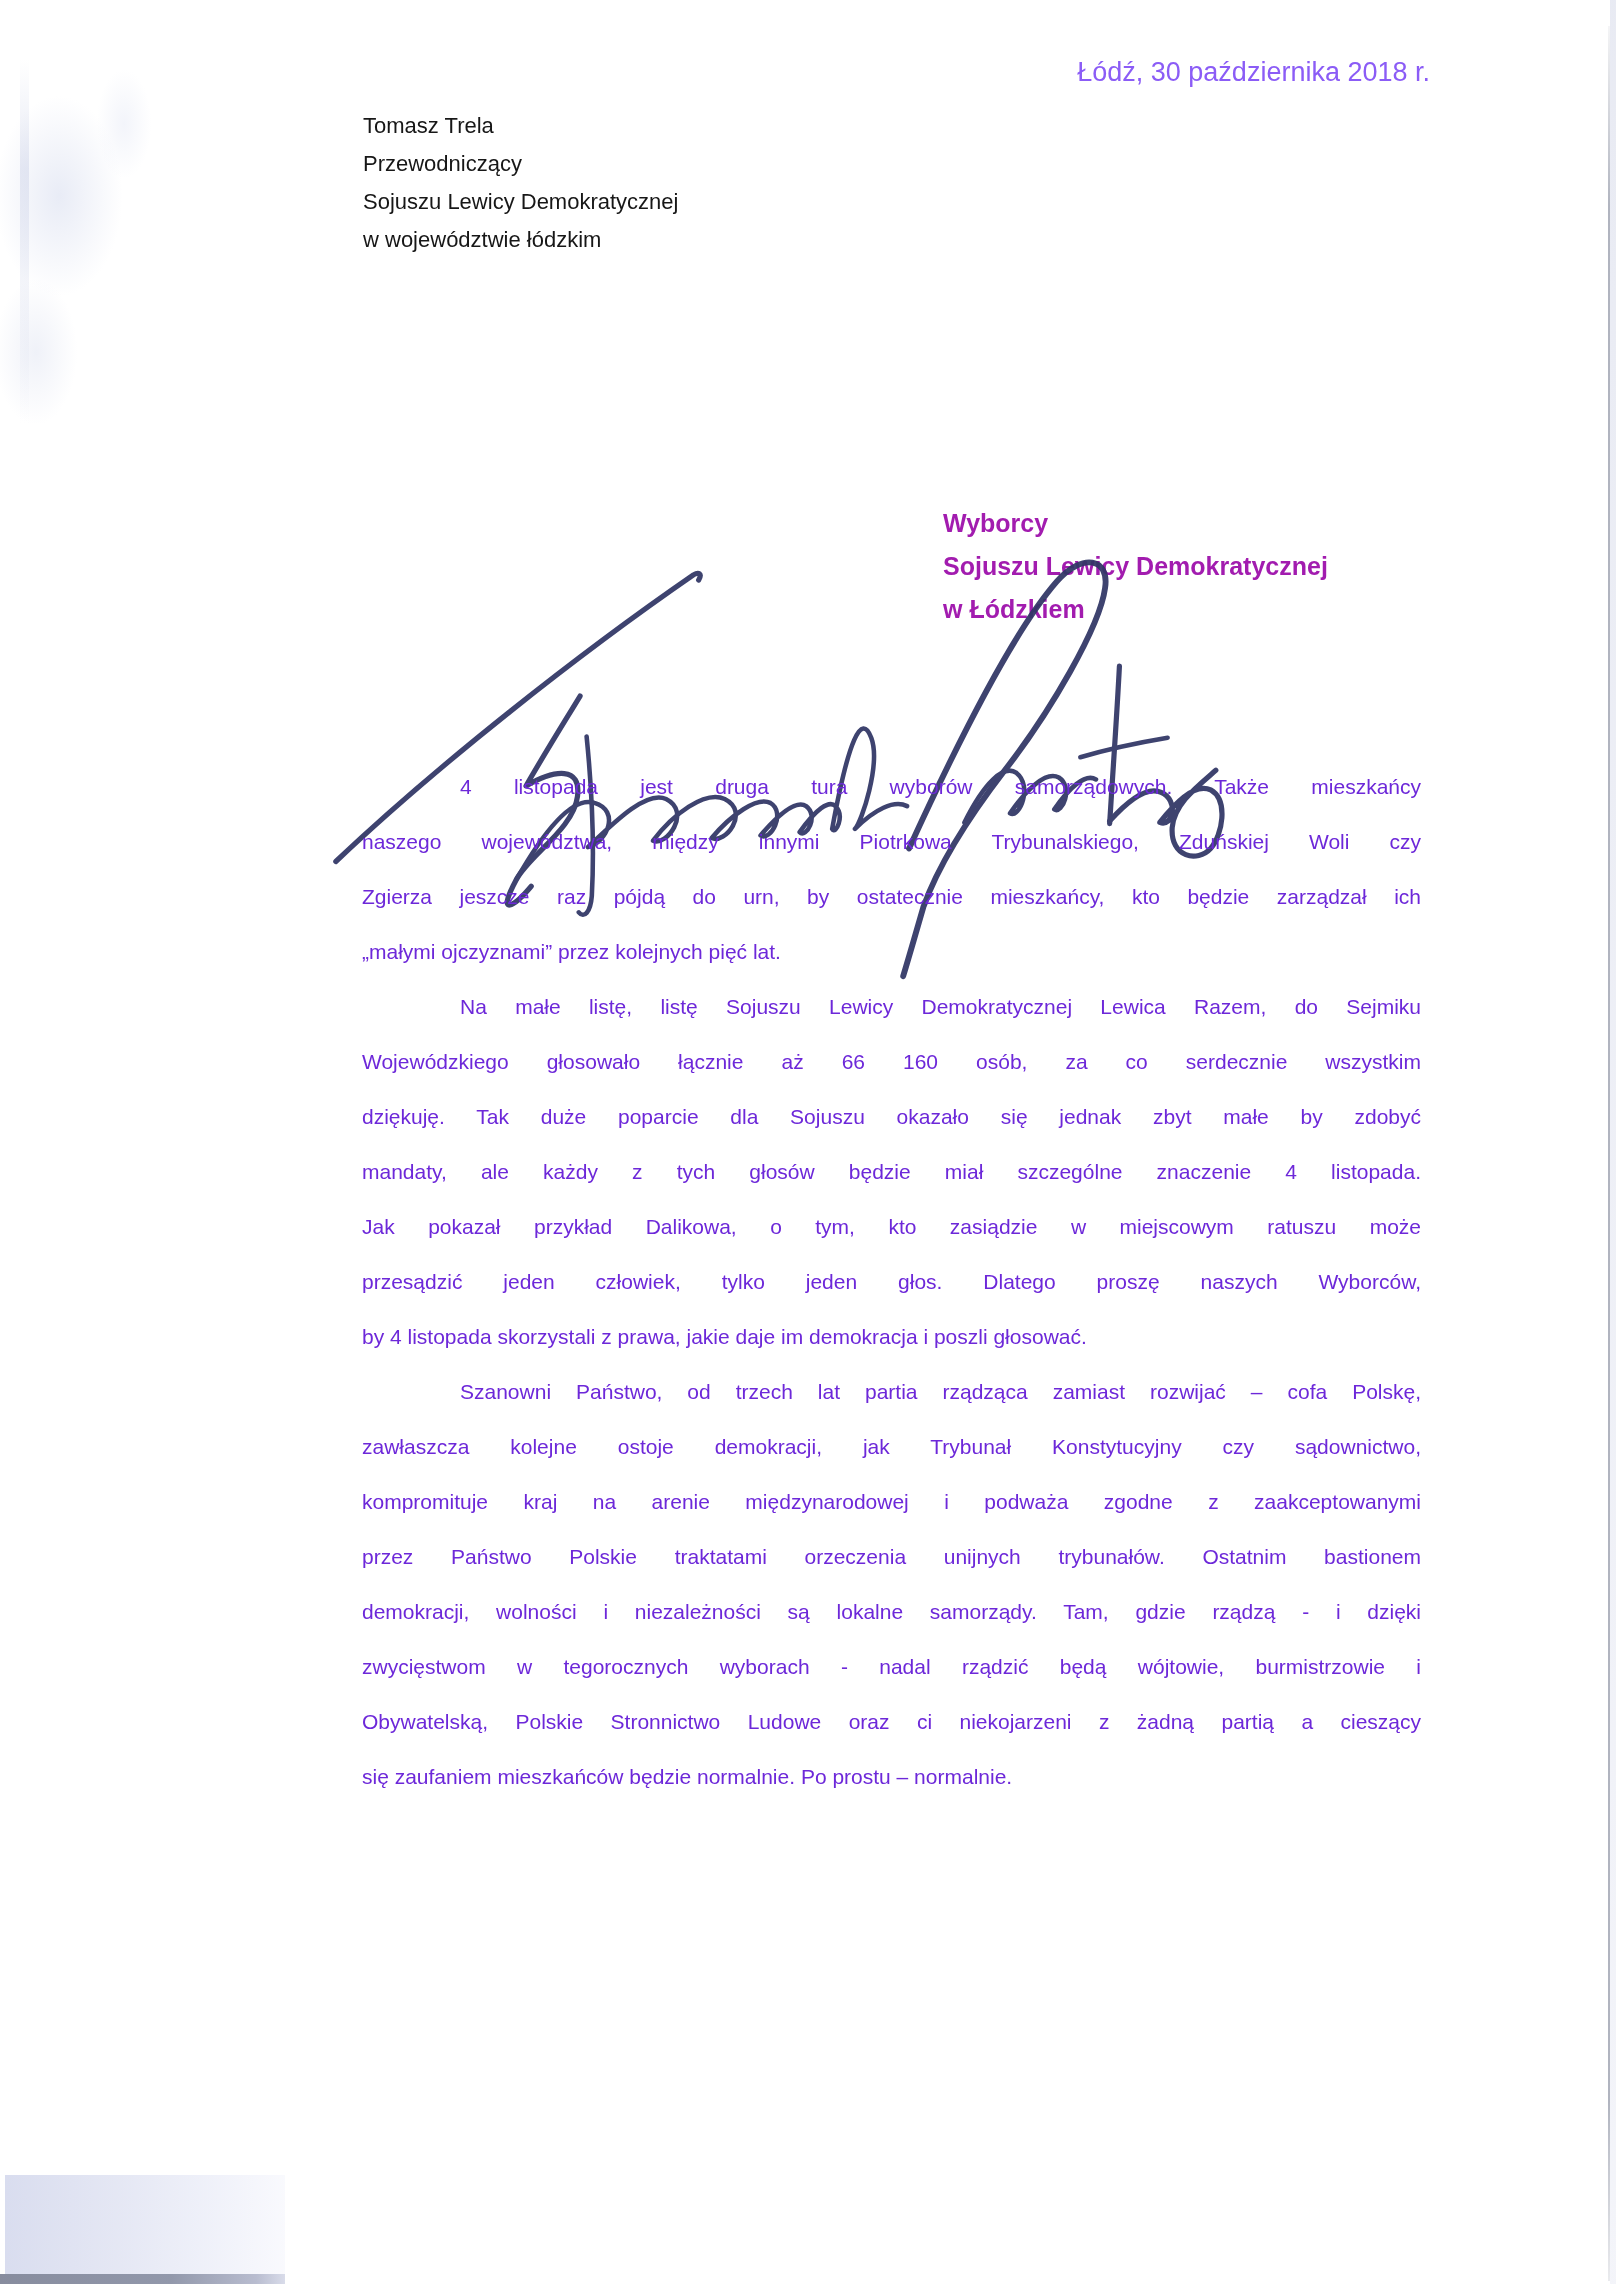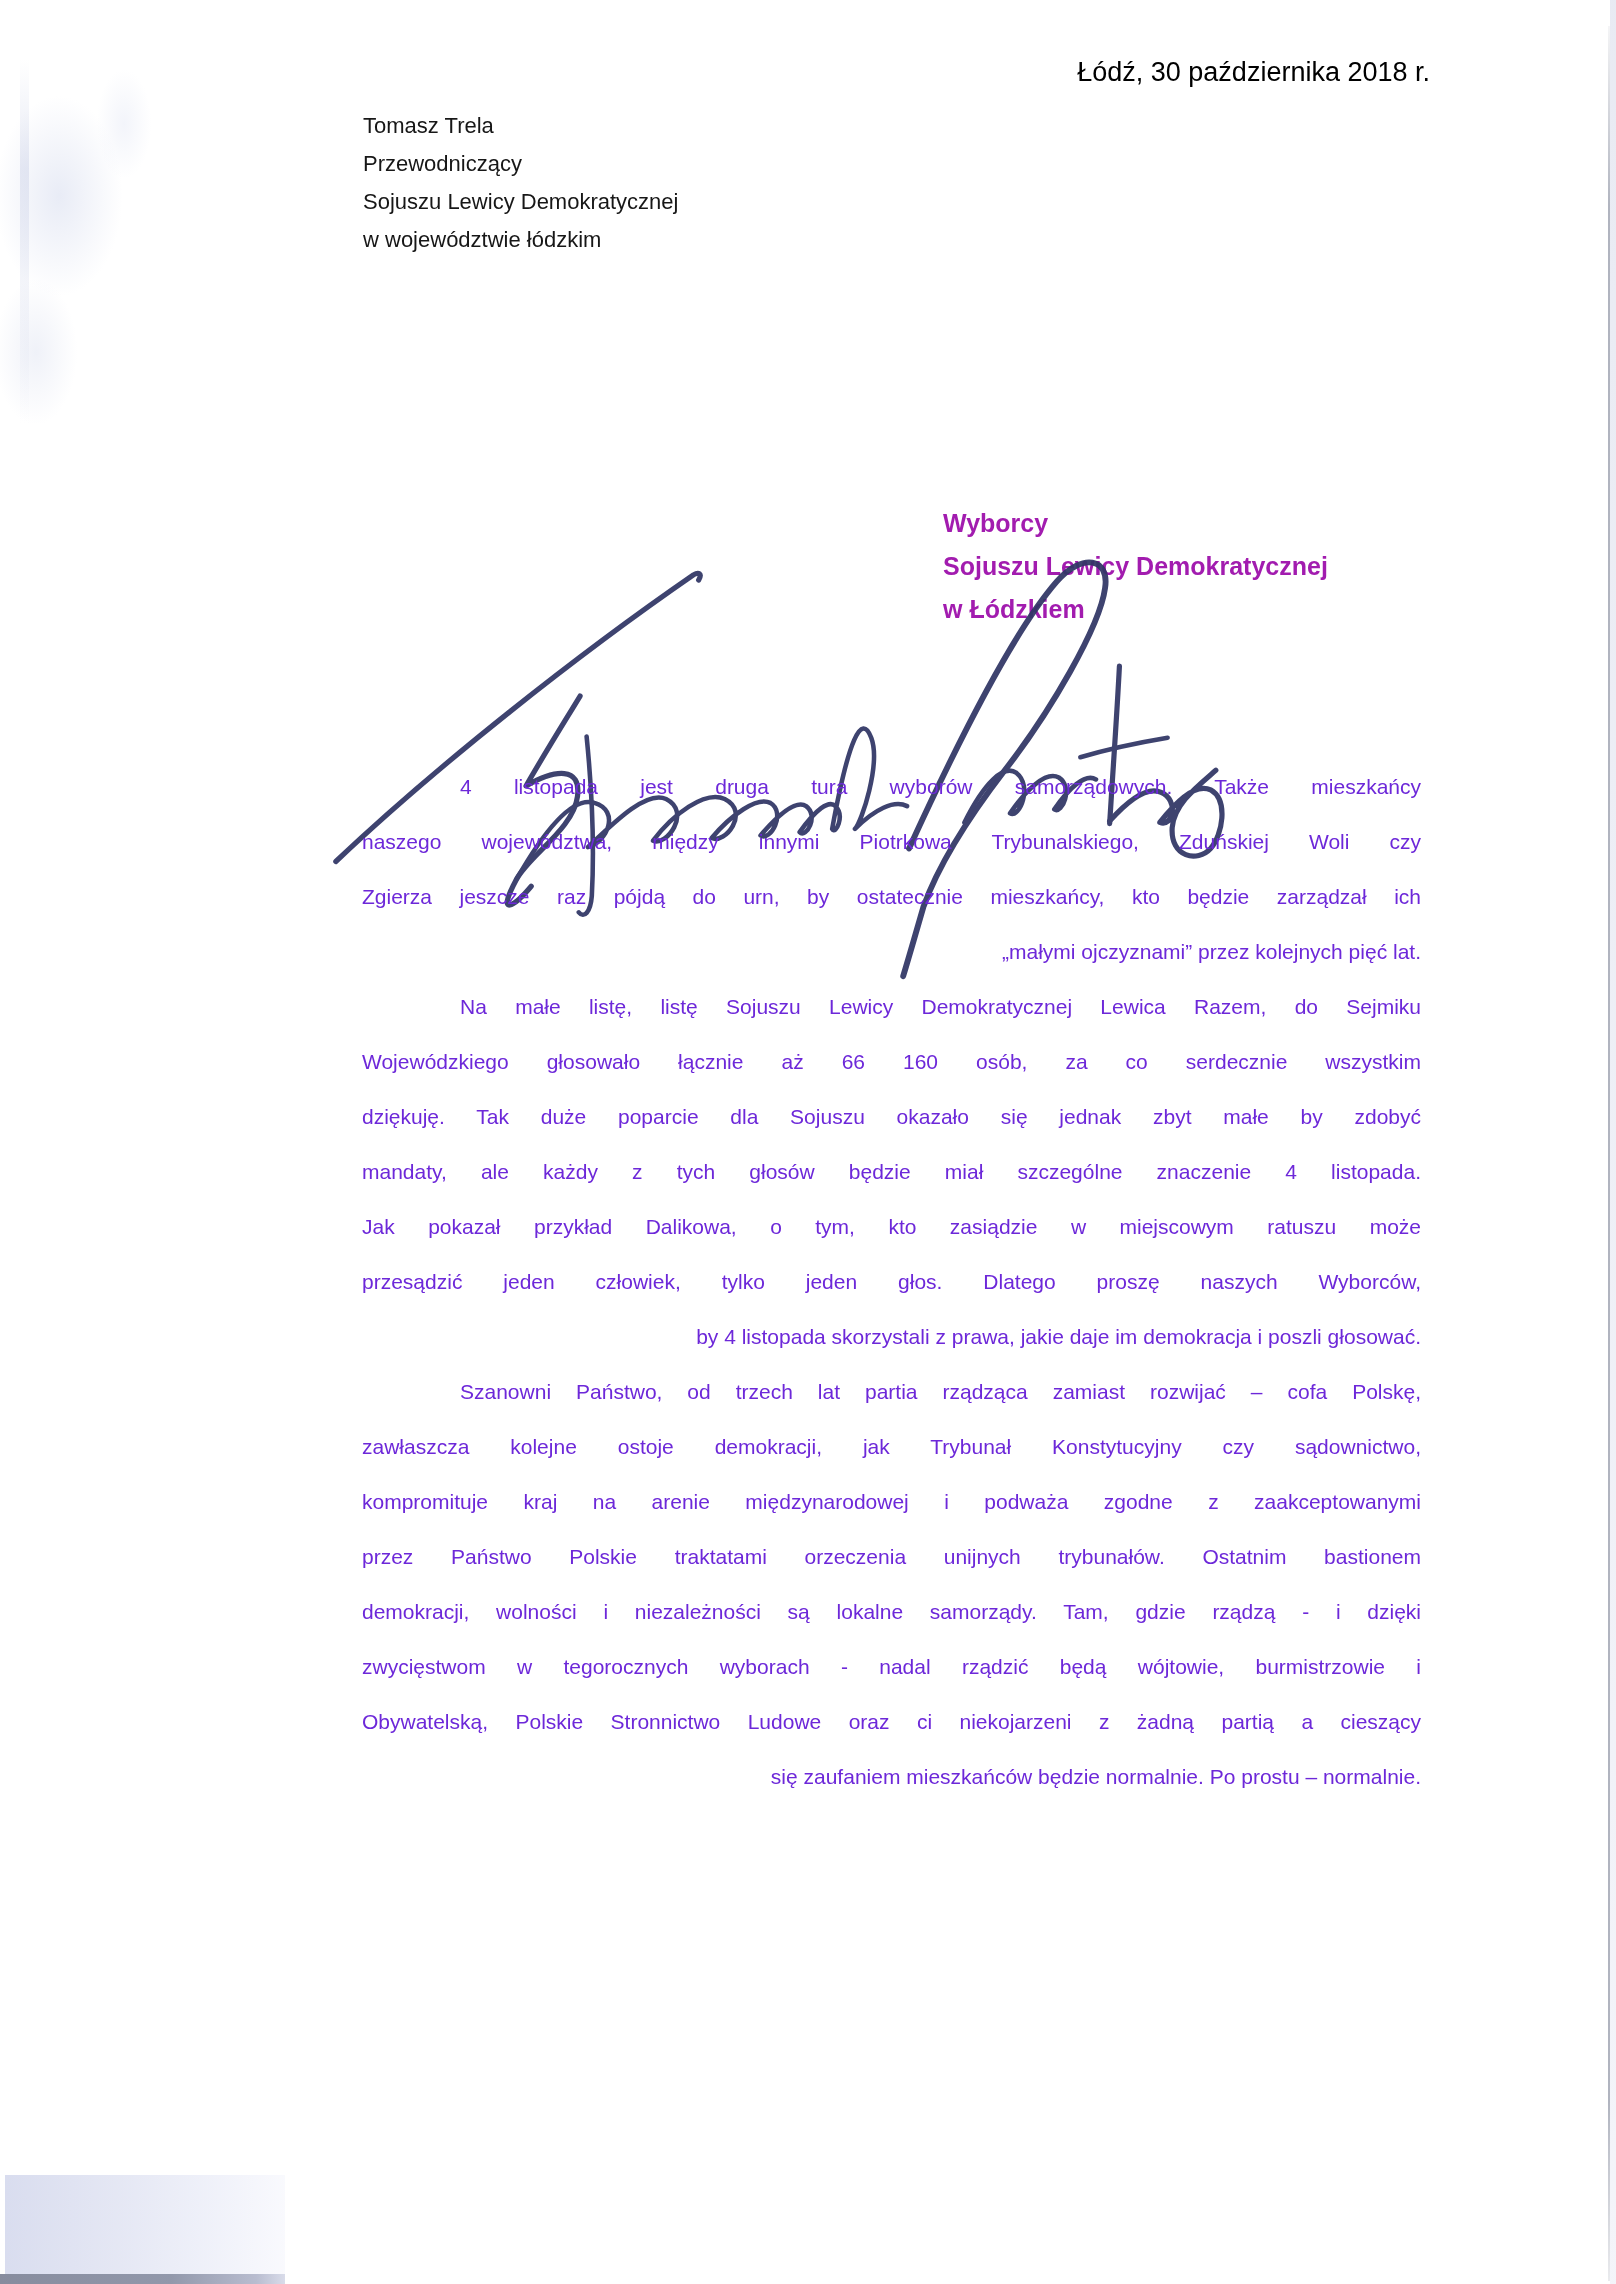--- a/index.html
+++ b/index.html
@@ -38,37 +38,37 @@
     left:1608px;top:26px;width:2px;height:2255px;
     background:linear-gradient(to bottom, rgba(150,155,170,.1), rgba(150,155,170,.75) 8%, rgba(150,155,170,.75) 92%, rgba(150,155,170,.2));
   }
   .strip-right{
     left:1610px;top:0;width:6.5px;height:2284px;
     background:linear-gradient(to bottom, rgba(223,226,238,.7), rgba(232,234,244,.5));
   }
   
   .date-line{
     position:absolute;top:57px;right:186px;
-    font-size:27px;line-height:31px;color:#000000;
+    font-size:27px;line-height:31px;color:#8b5cf6;
     white-space:nowrap;
   }
   .sender{
     position:absolute;left:363px;top:107px;
     font-size:22px;line-height:38px;color:#171717;
   }
   .recipient{
     position:absolute;left:943px;top:474px;
     font-size:25px;line-height:43px;font-weight:bold;color:#a21caf;margin-top:28px;
   }
   .body-text{
     position:absolute;left:362px;top:759px;width:1059px;
     font-size:21px;color:#6d28d9;
   }
   .bline{
-    height:55px;line-height:55px;white-space:nowrap;text-align:right;
+    height:55px;line-height:55px;white-space:nowrap;
   }
   .bline.j{
     white-space:normal;
     text-align:justify;
     text-align-last:justify;
     -moz-text-align-last:justify;
     text-justify:inter-word;
     overflow:hidden;
   }
   .bline.indent{text-indent:98px;}

